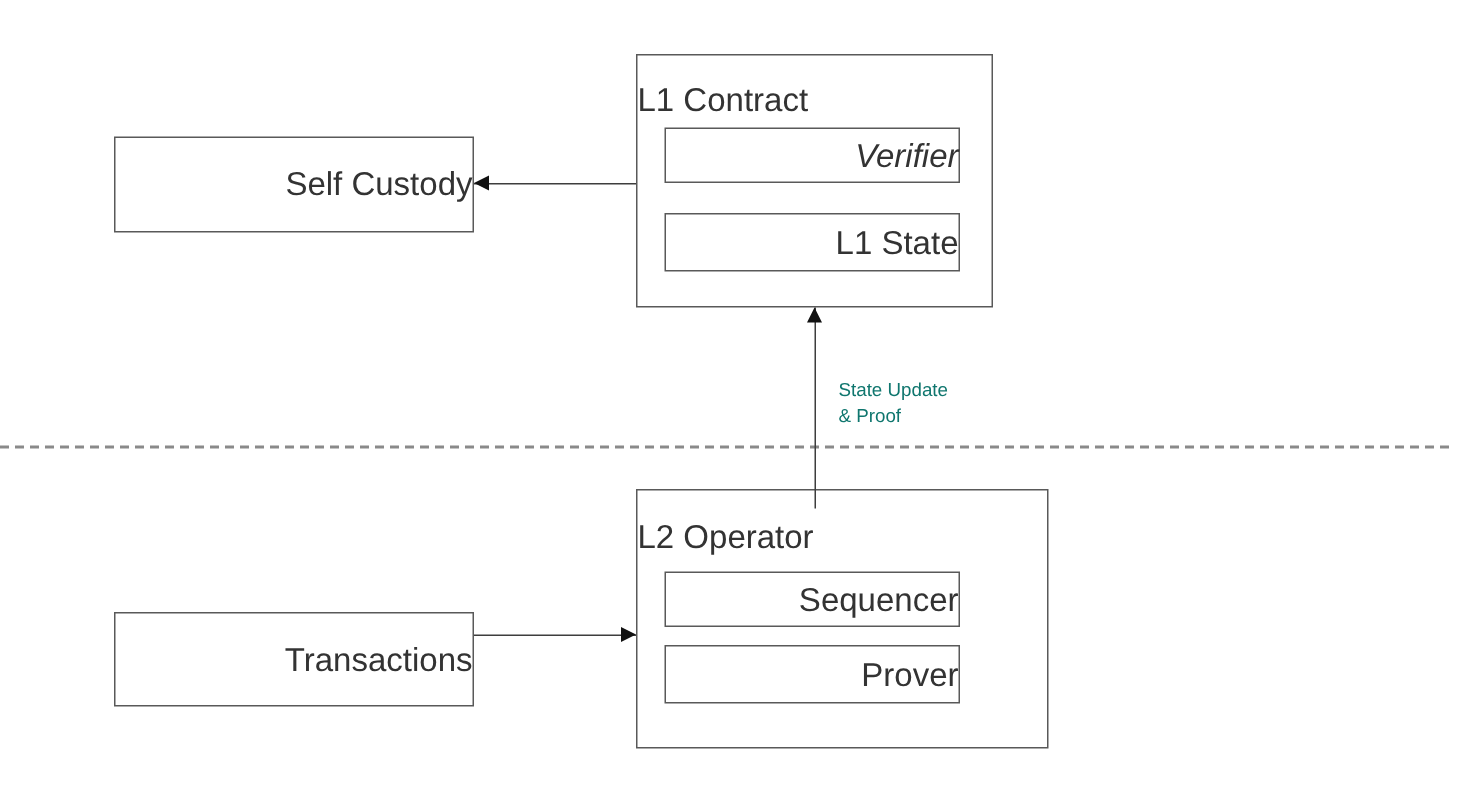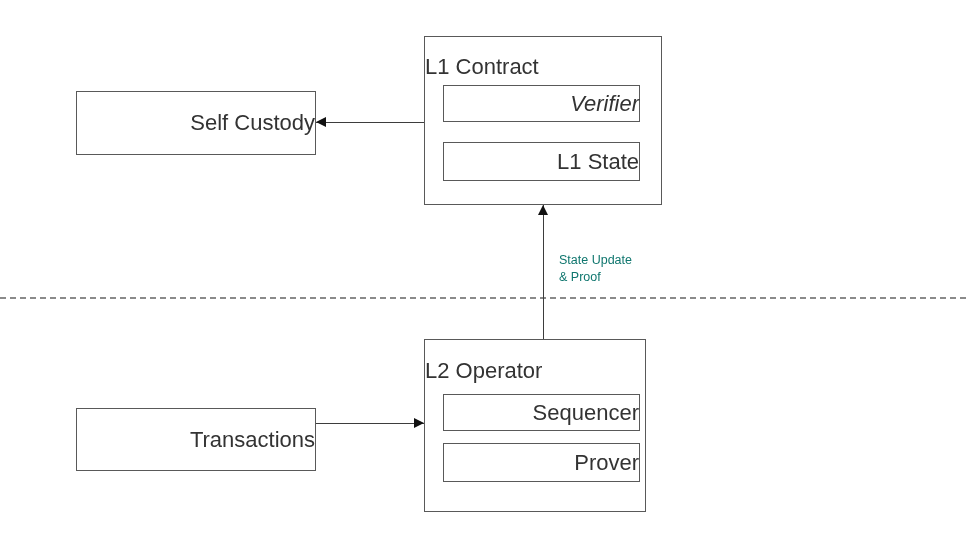--- a/index.html
+++ b/index.html
@@ -105,21 +105,21 @@
 
     <div class="box plain-box" style="left:18px; top:48px; width:197px; height:37px;font-style:italic;">
       <span>Verifier</span>
     </div>
 
     <div class="box plain-box" style="left:18px; top:105px; width:197px; height:39px;">
       <span>L1 State</span>
     </div>
   </div>
 
-  <div class="box" style="left:424px; top:339px; width:222px; height:173px;">
+  <div class="box" style="left:424px; top:326px; width:275px; height:173px;">
     <div class="group-title" style="top:20px;">L2 Operator</div>
 
     <div class="box plain-box" style="left:18px; top:54px; width:197px; height:37px;">
       <span>Sequencer</span>
     </div>
 
     <div class="box plain-box" style="left:18px; top:103px; width:197px; height:39px;">
       <span>Prover</span>
     </div>
   </div>

